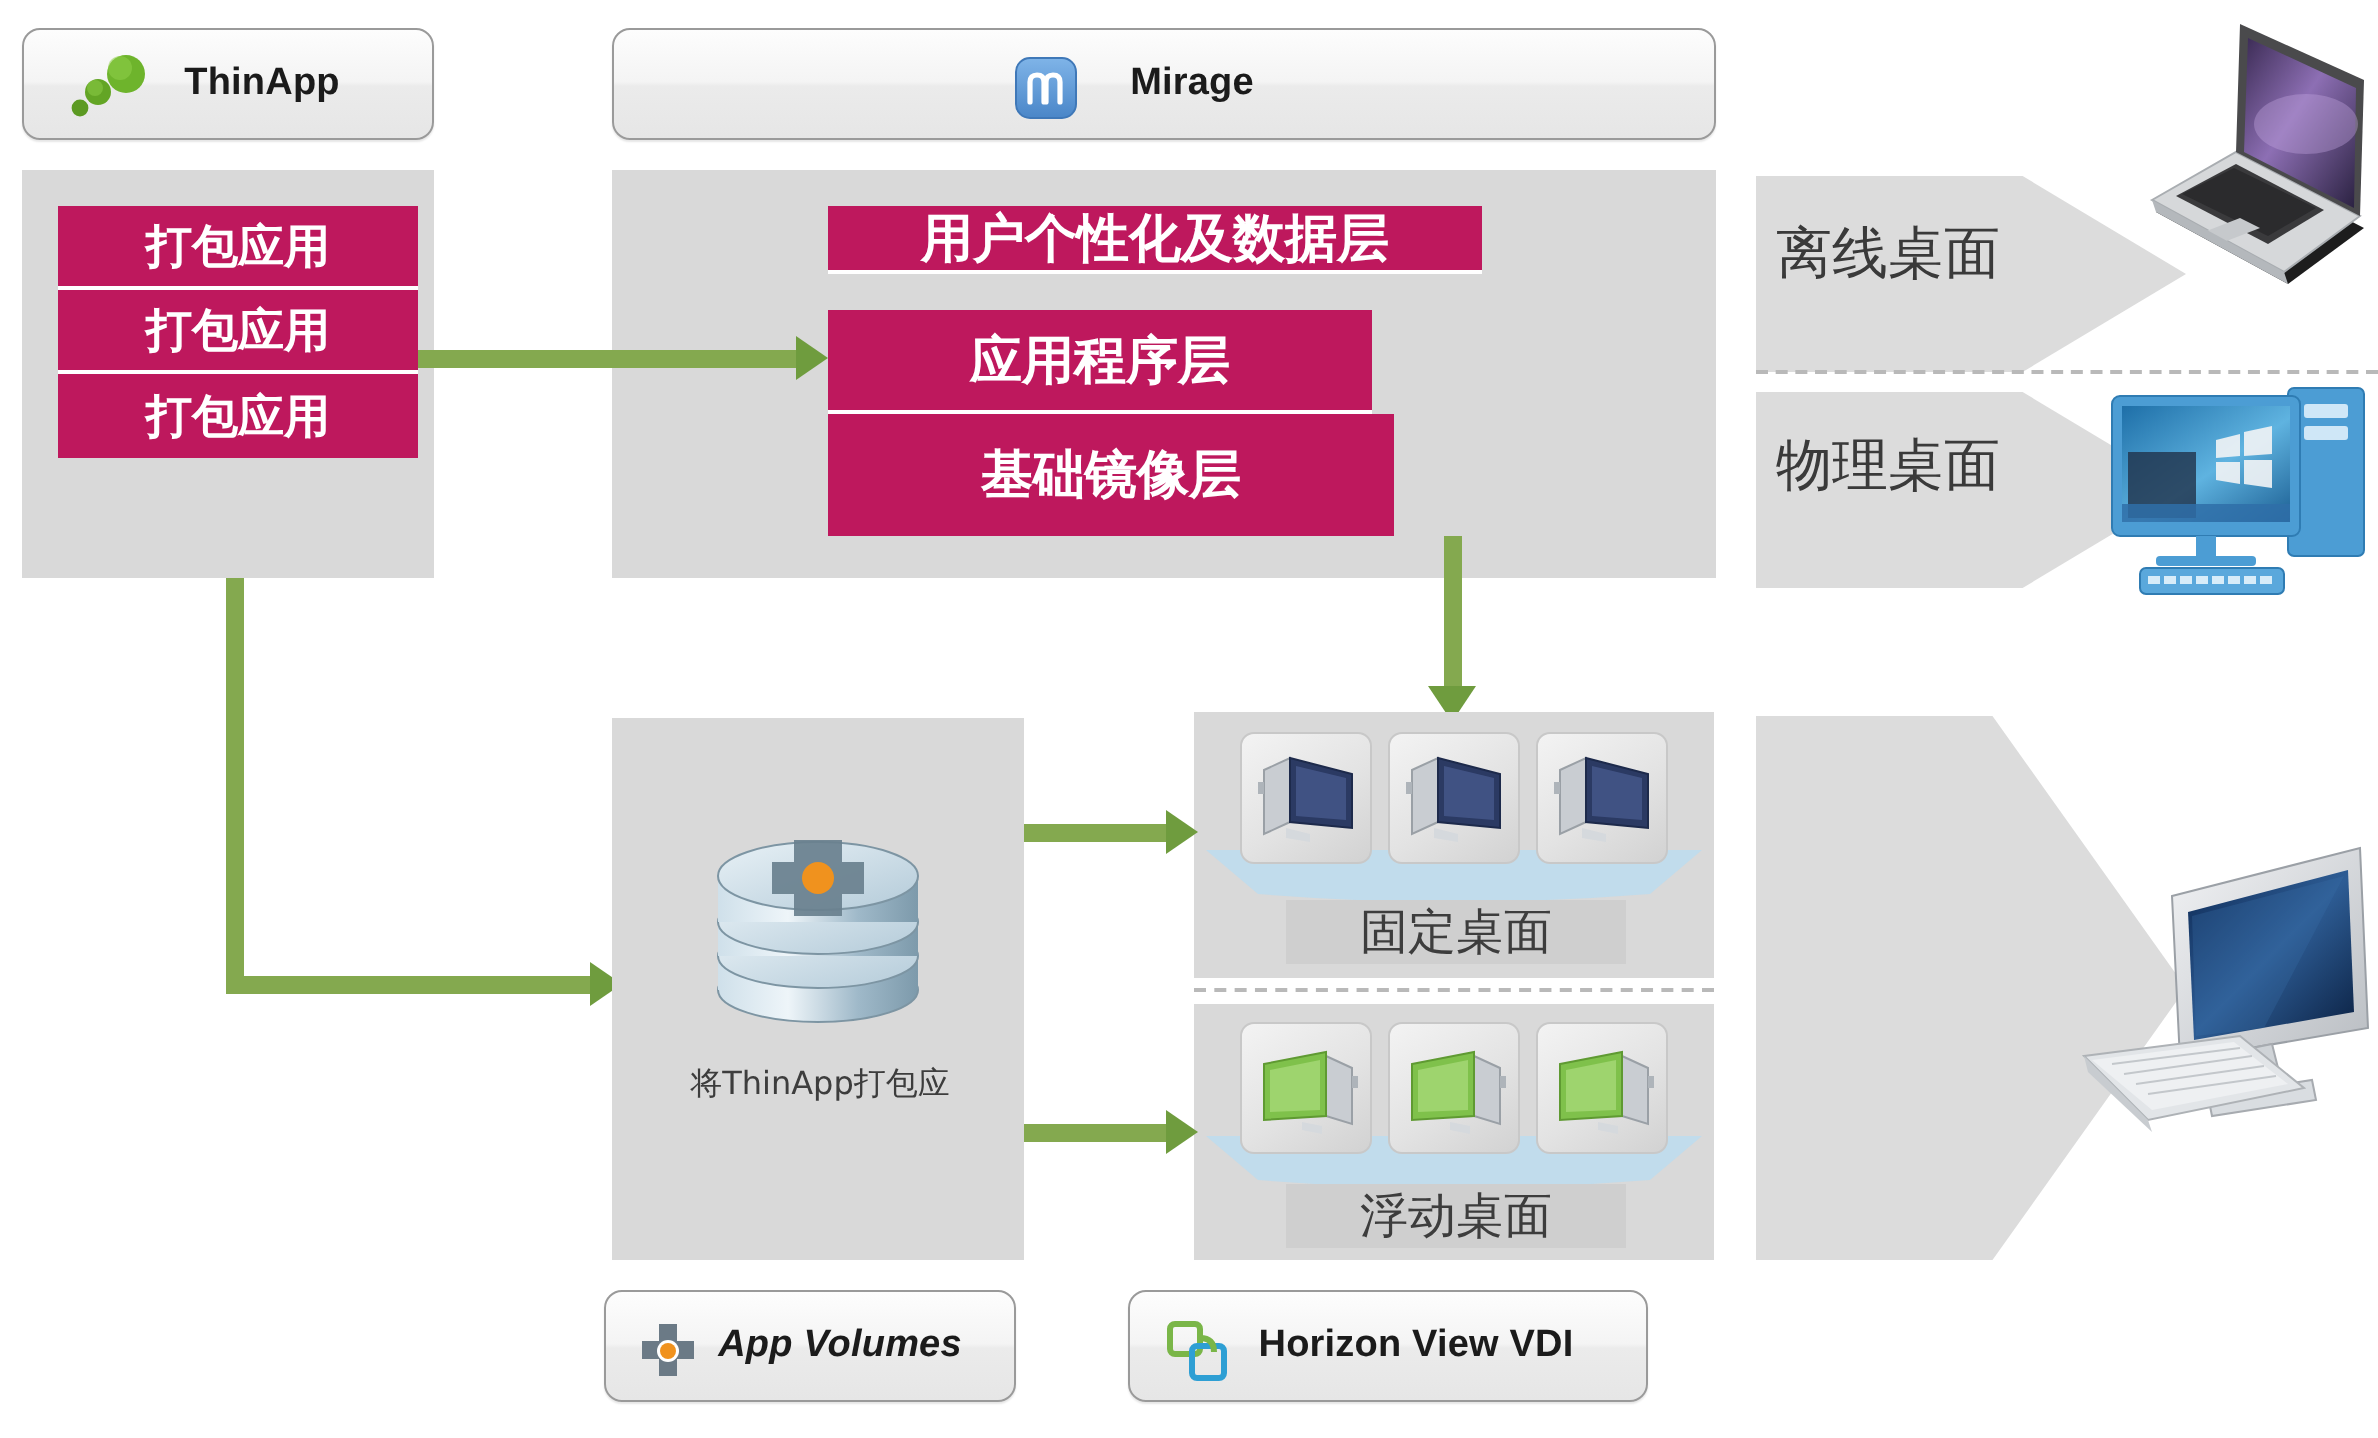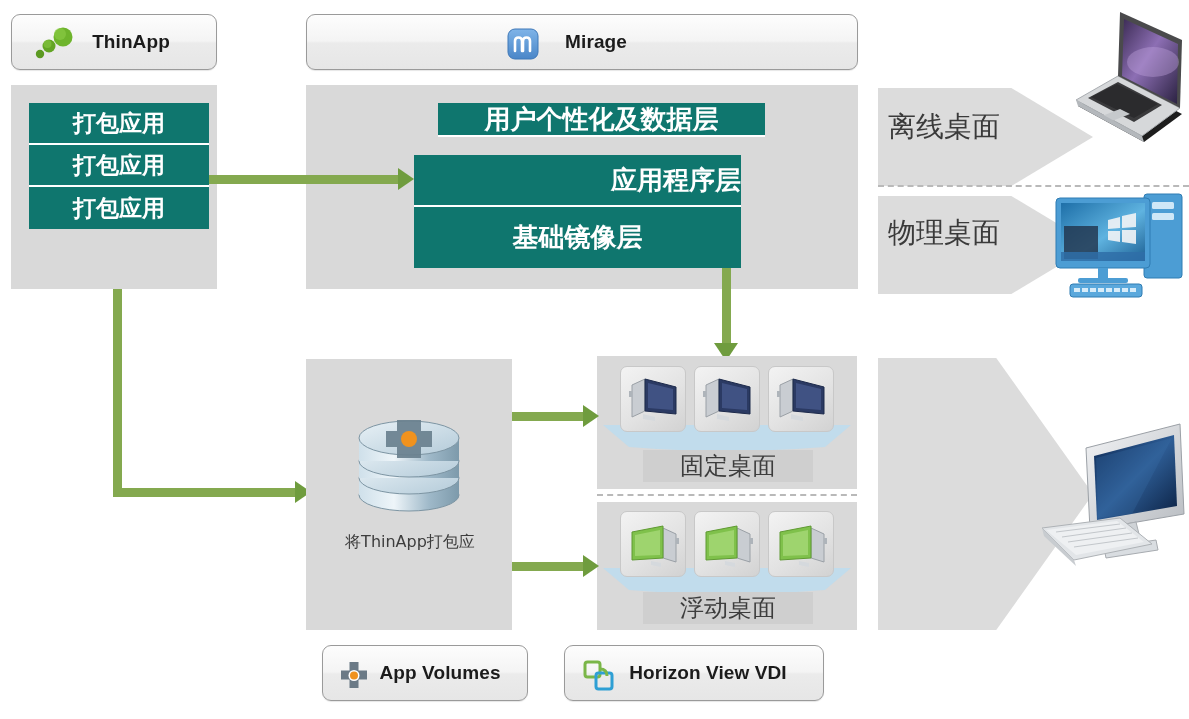--- a/index.html
+++ b/index.html
@@ -20,21 +20,21 @@
   }
   .chip .lbl{
     font-weight:bold;color:#1b1b1b;letter-spacing:.1px;white-space:nowrap;
   }
 
   
   .gpanel{position:absolute;background:#d9d9d9;box-sizing:border-box;}
 
   
   .bluebox{
-    position:absolute;background:#0f766e;color:#ffffff;
+    position:absolute;background:#be185d;color:#ffffff;
     display:flex;align-items:center;justify-content:center;
     font-weight:bold;box-sizing:border-box;
     border-bottom:2px solid #ffffff;
   }
   .bluebox.last{border-bottom:none;}
 
   
   .gline{position:absolute;background:#84a94f;}
   .ghead{position:absolute;width:0;height:0;}
   .ghead.right{
@@ -117,27 +117,27 @@
         </defs>
         <rect x="1" y="1" width="30" height="30" rx="7" fill="url(#mg)" stroke="#3f78b8"></rect>
         <path d="M8 23 L8 13 Q8 9.5 11.5 9.5 Q15 9.5 15 13 L15 23 M16 23 L16 13 Q16 9.5 19.5 9.5 Q23 9.5 23 13 L23 23" fill="none" stroke="#ffffff" stroke-width="2.6" stroke-linecap="round"></path>
       </svg>
     </span>
     <span class="lbl" style="font-size:19px;margin-left:28px;">Mirage</span>
   </div>
 
   <div class="gpanel" style="left:306px;top:85px;width:552px;height:204px;"></div>
 
-  <div class="bluebox" style="left:438px;top:103px;width:327px;height:34px;font-size:26px;">
+  <div class="bluebox" style="left:414px;top:103px;width:327px;height:34px;font-size:26px;">
     <span>用户个性化及数据层</span>
   </div>
-  <div class="bluebox" style="left:414px;top:155px;width:327px;height:52px;font-size:26px;justify-content:flex-end;">
+  <div class="bluebox" style="left:414px;top:155px;width:272px;height:52px;font-size:26px;">
     <span>应用程序层</span>
   </div>
-  <div class="bluebox last" style="left:414px;top:207px;width:327px;height:61px;font-size:26px;">
+  <div class="bluebox last" style="left:414px;top:207px;width:283px;height:61px;font-size:26px;">
     <span>基础镜像层</span>
   </div>
 
   <div class="gline" style="left:209px;top:175px;width:190px;height:9px;"></div>
   <div class="ghead right" style="left:398px;top:168px;"></div>
 
   <div class="gline" style="left:113px;top:289px;width:9px;height:208px;"></div>
   <div class="gline" style="left:113px;top:488px;width:183px;height:9px;"></div>
   <div class="ghead right" style="left:295px;top:481px;"></div>
 
@@ -169,21 +169,21 @@
       <ellipse cx="59" cy="38" rx="50" ry="17" fill="url(#dbt)" stroke="#7d95a3" stroke-width="1"></ellipse>
       <path d="M47 20 h24 v11 h11 v16 h-11 v11 h-24 v-11 h-11 v-16 h11 z" fill="#69808e" opacity=".92"></path>
       <circle cx="59" cy="39" r="8" fill="#f0921e"></circle>
     </svg>
   </span>
 
   <div class="centertext" style="left:312px;top:533px;width:196px;font-size:16px;">
     <div>将ThinApp打包应</div>
   </div>
 
-  <div class="chip" style="left:322px;top:645px;width:206px;height:56px;">
+  <div class="chip" style="left:302px;top:645px;width:206px;height:56px;font-style:italic;">
     <span class="ico" style="left:16px;top:15px;width:30px;height:30px;">
       <svg width="30" height="30" viewBox="0 0 30 30">
         <path d="M10.5 1 h9 v8.5 h8.5 v9 h-8.5 v8.5 h-9 v-8.5 h-8.5 v-9 h8.5 z" fill="#6b7a86"></path>
         <circle cx="15" cy="14.5" r="5.5" fill="#ffffff"></circle>
         <circle cx="15" cy="14.5" r="4" fill="#f0921e"></circle>
       </svg>
     </span>
     <span class="lbl" style="font-size:19px;margin-left:30px;">App Volumes</span>
   </div>
 

